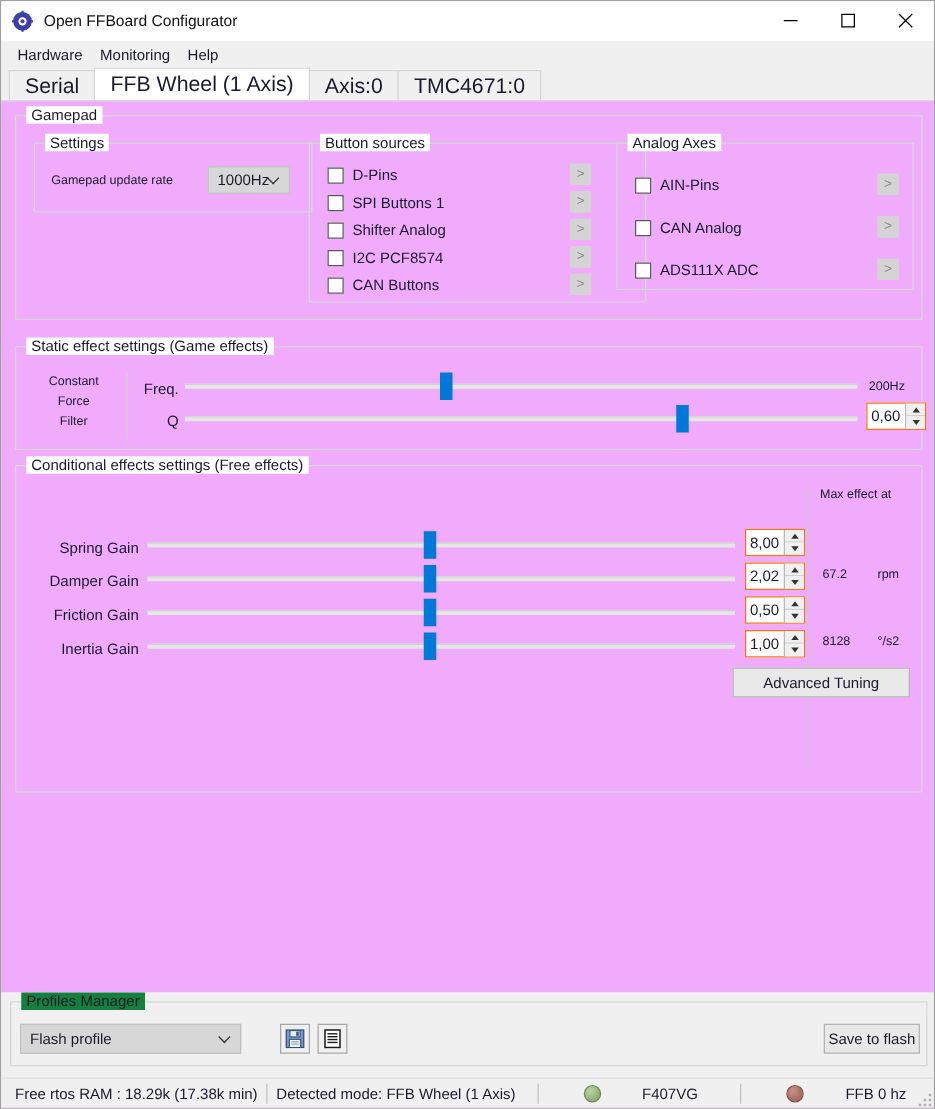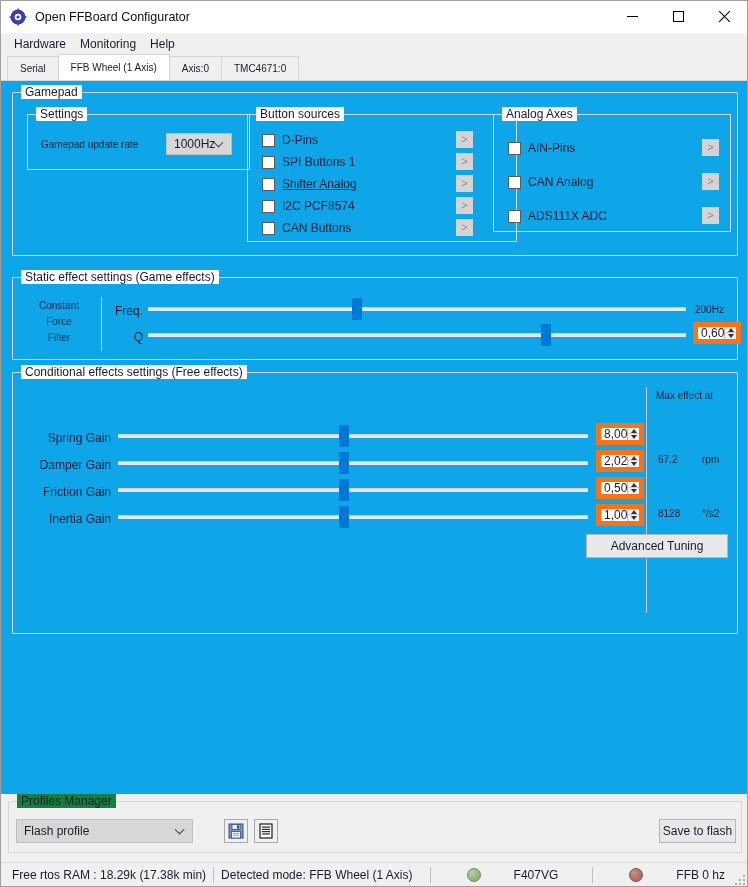--- a/index.html
+++ b/index.html
@@ -83,41 +83,41 @@
     display: flex;
     align-items: flex-end;
     padding-left: 6px;
     flex: 0 0 auto;
     border-bottom: 1px solid #d8d8d8;
   }
   .tab {
     height: 24px;
     padding: 0 12px;
     display: flex; align-items: center;
-    font-size: 10px;
+    font-size: 17px;
     background: #f0f0f0;
     border: 1px solid #d6d6d6;
     border-bottom: none;
     margin-right: -1px;
     color: #1a1a2e;
     cursor: default;
     position: relative;
   }
   .tab.active {
     background: #ffffff;
     border-color: #d6d6d6;
     height: 26px;
     z-index: 2;
     font-weight: normal;
   }
 
   
   .content {
     flex: 1 1 auto;
-    background: #0ea5e9;
+    background: #f0abfc;
     position: relative;
     overflow: hidden;
     padding: 0;
   }
 
   
   .group {
     position: absolute;
     border: 1px solid #d6d6d6;
     border-radius: 1px;
@@ -217,21 +217,21 @@
     font-size: 12px;
     text-align: right;
     color: #1a1a2e;
     white-space: nowrap;
   }
 
   
   .spin {
     position: absolute;
     width: 48px; height: 22px;
-    border: 5px solid #f97316;
+    border: 1px solid #f97316;
     background: #ffffff;
     display: flex;
     align-items: stretch;
   }
   .spin .sval {
     flex: 1 1 auto;
     display: flex; align-items: center;
     padding-left: 3px;
     font-size: 12px;
     color: #1a1a2e;
@@ -398,21 +398,21 @@
         <div class="glabel">Button sources</div>
 
         <div class="cbrow" style="left:14px; top:16px;">
           <div class="cbox"></div>
           <span class="cblabel">D-Pins</span>
         </div>
         <div class="cbrow" style="left:14px; top:38px;">
           <div class="cbox"></div>
           <span class="cblabel">SPI Buttons 1</span>
         </div>
-        <div class="cbrow" style="left:14px; top:60px;text-decoration:underline;">
+        <div class="cbrow" style="left:14px; top:60px;">
           <div class="cbox"></div>
           <span class="cblabel">Shifter Analog</span>
         </div>
         <div class="cbrow" style="left:14px; top:82px;">
           <div class="cbox"></div>
           <span class="cblabel">I2C PCF8574</span>
         </div>
         <div class="cbrow" style="left:14px; top:104px;">
           <div class="cbox"></div>
           <span class="cblabel">CAN Buttons</span>

